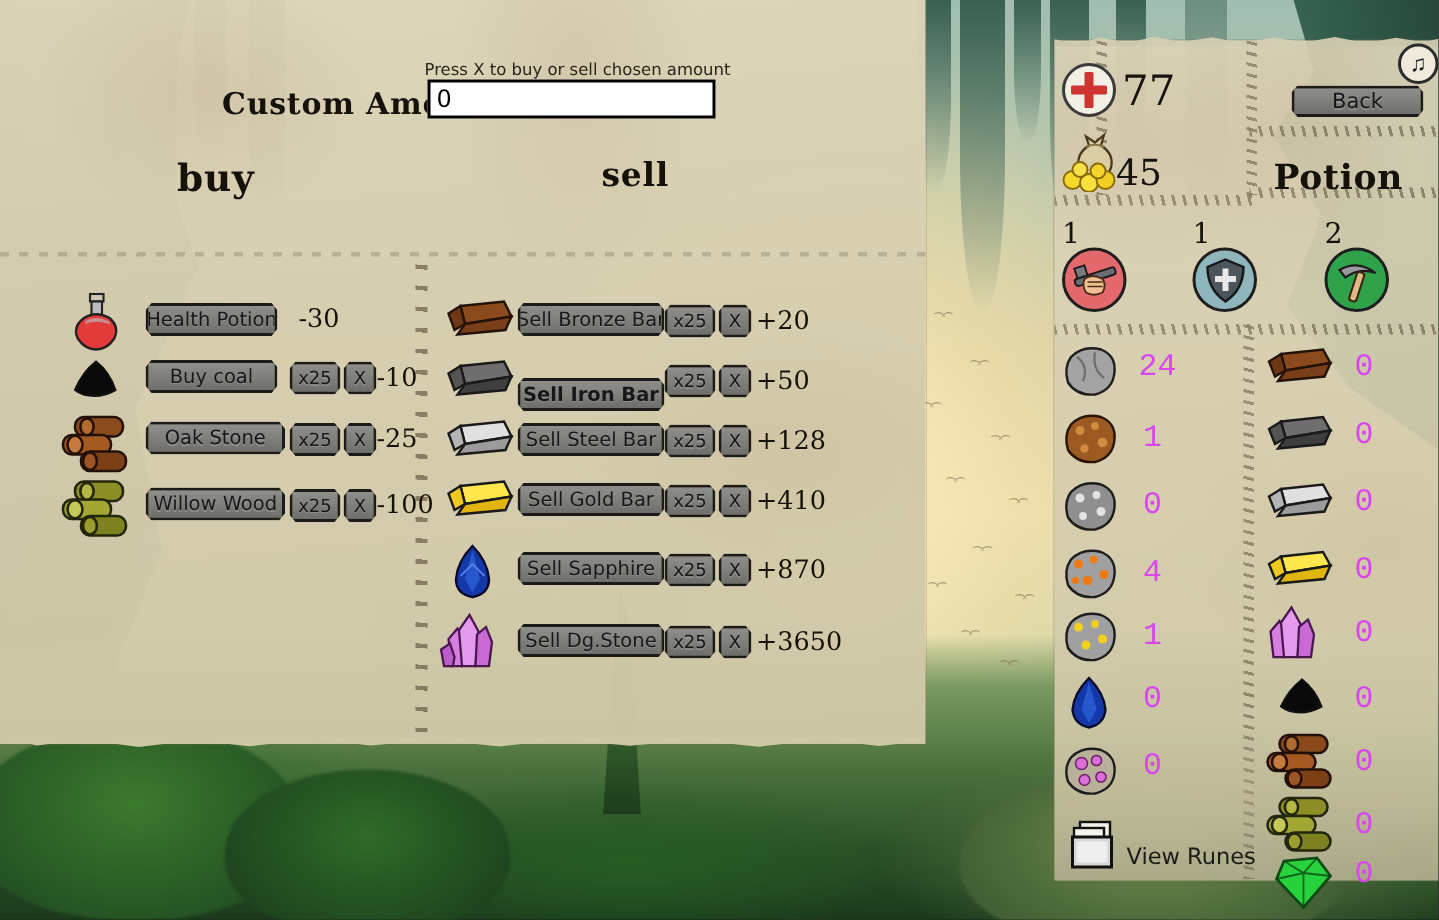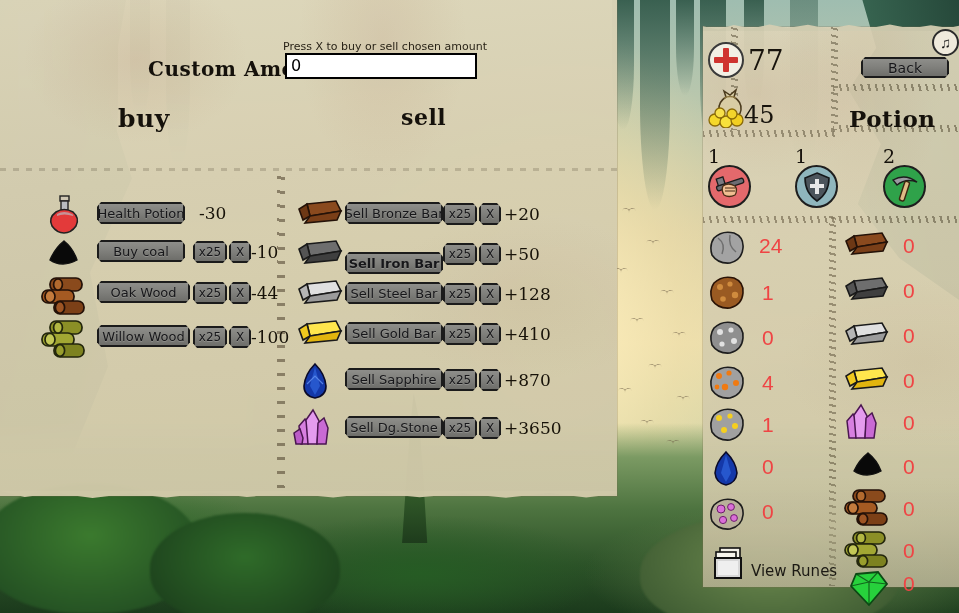--- a/index.html
+++ b/index.html
@@ -152,21 +152,21 @@
   #back-btn{left:861px;top:57px;width:88px;height:21px;font-size:14px;}
   #music-btn{position:absolute;left:932px;top:29px;width:27px;height:27px;border-radius:50%;
     background:#efeadc;border:2px solid #2b2b2b;box-sizing:border-box;
     display:flex;align-items:center;justify-content:center;font-size:15px;color:#1a1a1a;cursor:pointer;}
   #store-head{position:absolute;left:849px;top:105px;font-size:23px;}
 
   .skill{position:absolute;width:43px;height:43px;border-radius:50%;border:2px solid #1e1e1e;box-sizing:border-box;
     display:flex;align-items:center;justify-content:center;}
   .skill-lvl{position:absolute;font-family:"DejaVu Serif",serif;font-size:19px;color:#15110b;}
 
-  .inv-row-count{position:absolute;font-family:Liberation Sans, sans-serif;font-size:21px;color:#ef4444;}
+  .inv-row-count{position:absolute;font-family:Liberation Mono, monospace;font-size:21px;color:#d946ef;}
   #view-runes-label{position:absolute;left:751px;top:562px;font-size:15px;color:#1c1a14;font-family:"DejaVu Sans",sans-serif;}
 </style>
 </head>
 <body>
 
 <div id="bg">
   <div class="bg-sky"></div>
   <div class="cliff-left"></div>
   <div class="stalac" style="left:18px;width:26px;height:150px;"></div>
   <div class="stalac" style="left:52px;width:18px;height:96px;"></div>
@@ -250,24 +250,24 @@
 </div>
 
 <div class="stone-btn item-btn" style="left:97px;top:202px;width:88px;">Health Potion</div>
 <div class="price" style="left:199px;top:203px;">-30</div>
 
 <div class="stone-btn item-btn" style="left:97px;top:240px;width:88px;">Buy coal</div>
 <div class="stone-btn qty-btn" style="left:193px;top:241px;">x25</div>
 <div class="stone-btn x-btn" style="left:229px;top:241px;">X</div>
 <div class="price" style="left:251px;top:242px;">-10</div>
 
-<div class="stone-btn item-btn" style="left:97px;top:281px;width:93px;">Oak Wood</div>
+<div class="stone-btn item-btn" style="left:97px;top:281px;width:93px;">Oak Stone</div>
 <div class="stone-btn qty-btn" style="left:193px;top:282px;">x25</div>
 <div class="stone-btn x-btn" style="left:229px;top:282px;">X</div>
-<div class="price" style="left:251px;top:283px;">-44</div>
+<div class="price" style="left:251px;top:283px;">-25</div>
 
 <div class="stone-btn item-btn" style="left:97px;top:325px;width:93px;">Willow Wood</div>
 <div class="stone-btn qty-btn" style="left:193px;top:326px;">x25</div>
 <div class="stone-btn x-btn" style="left:229px;top:326px;">X</div>
 <div class="price" style="left:251px;top:327px;">-100</div>
 
 <div class="icon-cell" style="left:296px;top:198px;">
   <svg width="48" height="28" viewBox="0 0 48 28">
     <path d="M11 6 L40 3 L45 13 L14 18 Z" fill="#8a4a1e" stroke="#241208" stroke-width="1.6"></path>
     <path d="M11 6 L14 18 L7 22 L3 11 Z" fill="#6d3815" stroke="#241208" stroke-width="1.6"></path>

